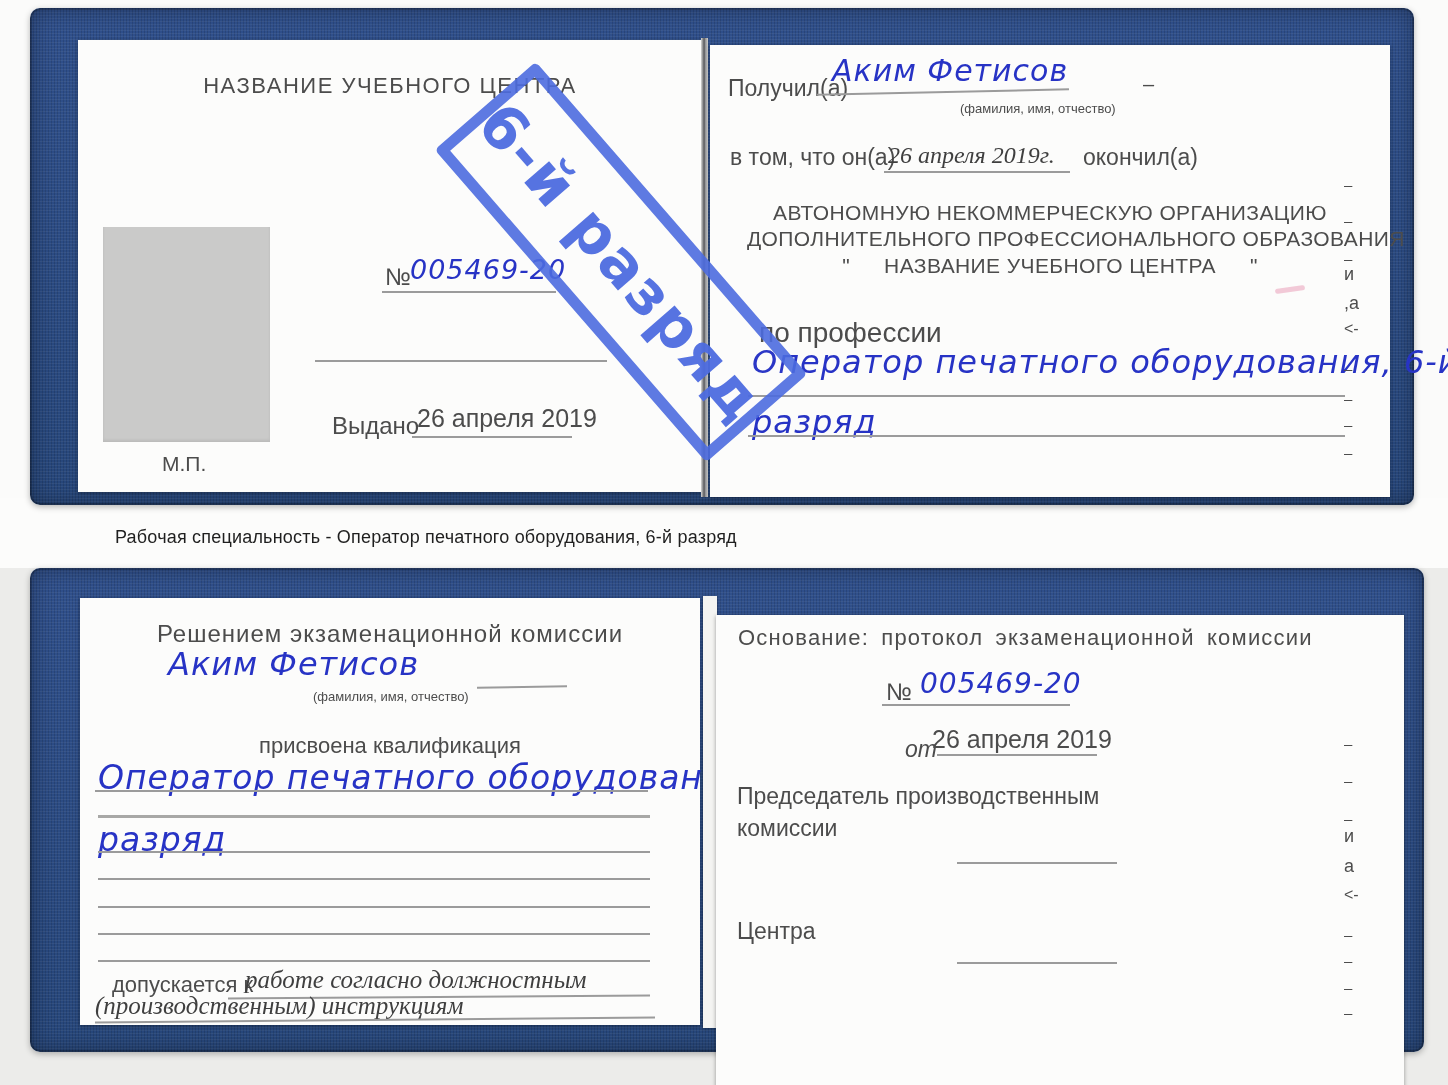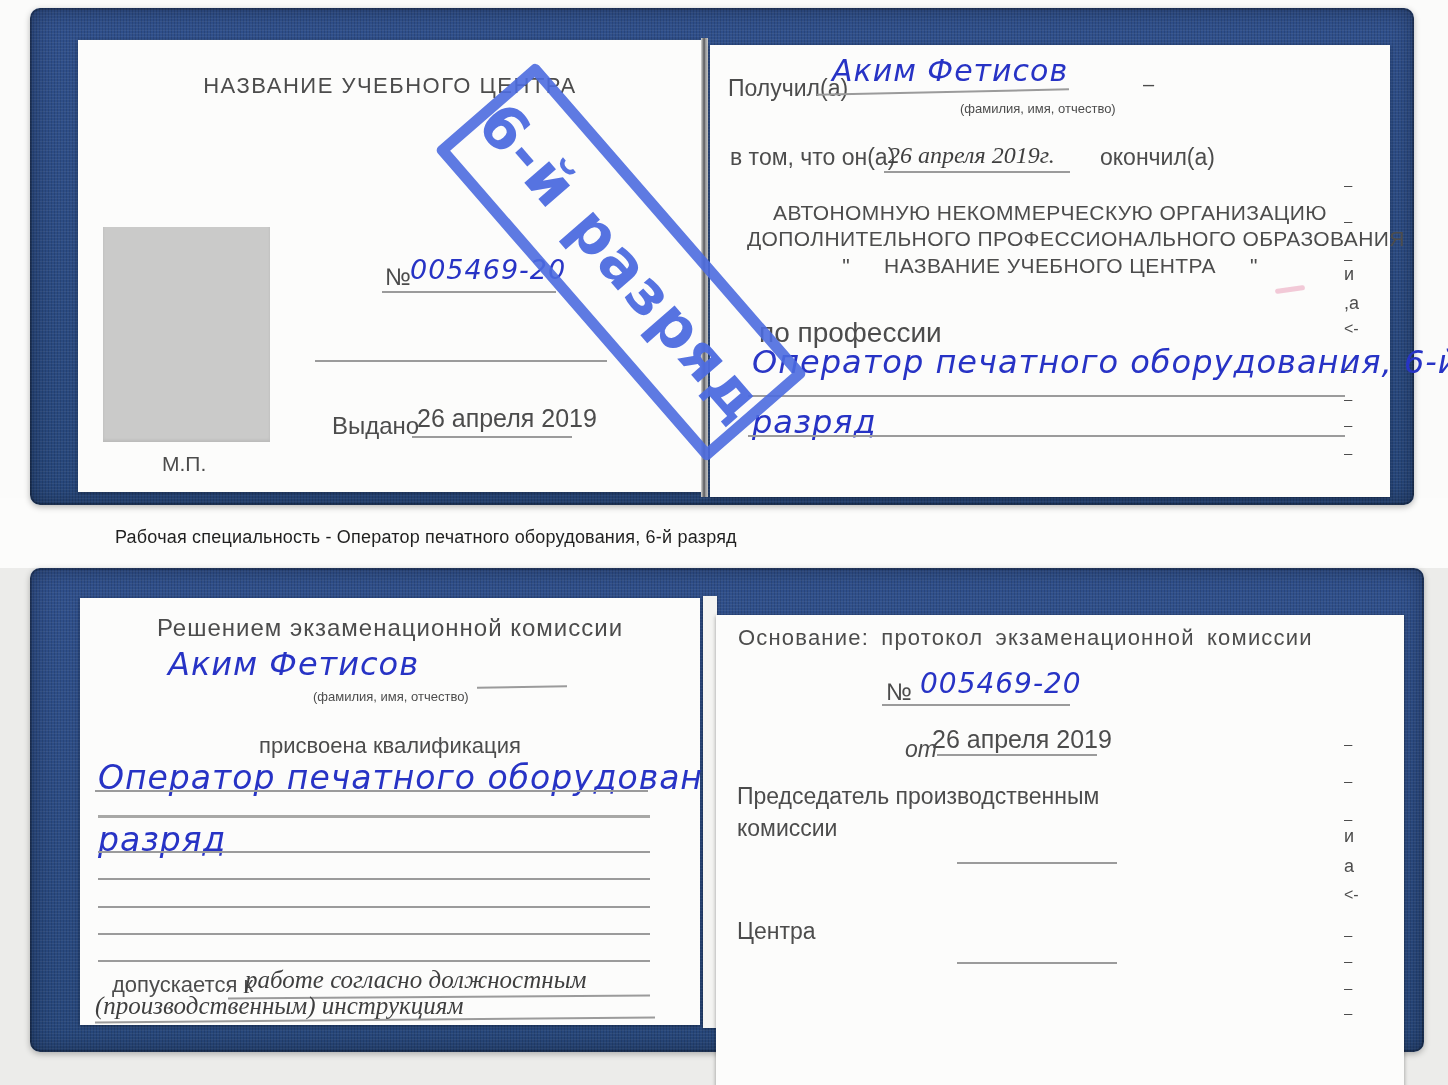--- a/index.html
+++ b/index.html
@@ -88,21 +88,21 @@
   <div class="page" style="left:710px;top:45px;width:680px;height:452px;">
     <span class="abs print" style="left:18px;top:30px;font-size:23px;">Получил(а)</span>
     <span class="abs hand" style="left:122px;top:8px;font-size:30px;">Аким Фетисов</span>
     <div class="rule" style="left:107px;top:46px;width:252px;transform:rotate(-1.2deg);"></div>
     <span class="abs print" style="left:433px;top:28px;font-size:20px;">–</span>
     <span class="abs print" style="left:250px;top:56px;font-size:13px;">(фамилия, имя, отчество)</span>
 
     <span class="abs print" style="left:20px;top:99px;font-size:23px;">в том, что он(а)</span>
     <span class="abs filled" style="left:178px;top:97px;font-size:24px;">26 апреля 2019г.</span>
     <div class="rule" style="left:174px;top:126px;width:186px;"></div>
-    <span class="abs print" style="left:390px;top:99px;font-size:23px;">окончил(а)</span>
+    <span class="abs print" style="left:373px;top:99px;font-size:23px;">окончил(а)</span>
 
     <div class="ctr print" style="top:156px;font-size:21px;letter-spacing:.4px;">АВТОНОМНУЮ НЕКОММЕРЧЕСКУЮ ОРГАНИЗАЦИЮ</div>
     <div class="ctr print" style="top:182px;font-size:21px;letter-spacing:.4px;padding-left:37px;">ДОПОЛНИТЕЛЬНОГО ПРОФЕССИОНАЛЬНОГО ОБРАЗОВАНИЯ</div>
     <div class="ctr print" style="top:209px;font-size:21px;letter-spacing:.4px;">
       <span>"</span><span style="display:inline-block;width:34px;"></span><span>НАЗВАНИЕ УЧЕБНОГО ЦЕНТРА</span><span style="display:inline-block;width:34px;"></span><span>"</span>
     </div>
 
     <span class="abs print" style="left:49px;top:272px;font-size:28px;">по профессии</span>
     <span class="abs hand" style="left:42px;top:298px;font-size:32px;">Оператор печатного оборудования, 6-й</span>
     <div class="rule" style="left:38px;top:350px;width:597px;"></div>
@@ -122,21 +122,21 @@
   <span class="edge-mark" style="top:444px;">–</span>
   <div class="pink-mark"></div>
 
   <div class="stamp">
     <span class="stamp-text">6-й разряд</span>
   </div>
 
   <div class="cover cover-bottom"></div>
 
   <div class="page" style="left:80px;top:598px;width:620px;height:427px;">
-    <div class="ctr print" style="top:16px;font-size:24px;letter-spacing:1px;">Решением экзаменационной комиссии</div>
+    <div class="ctr print" style="top:22px;font-size:24px;letter-spacing:1px;">Решением экзаменационной комиссии</div>
     <span class="abs hand" style="left:88px;top:47px;font-size:32px;">Аким Фетисов</span>
     <span class="abs print" style="left:233px;top:91px;font-size:13px;">(фамилия, имя, отчество)</span>
     <div class="rule" style="left:397px;top:88px;width:90px;transform:rotate(-1deg);"></div>
 
     <div class="ctr print" style="top:135px;font-size:22px;">присвоена квалификация</div>
     <span class="abs hand" style="left:18px;top:160px;font-size:33px;">Оператор печатного оборудования, 6-й</span>
     <div class="rule" style="left:15px;top:192px;width:553px;"></div>
     <div class="rule rule-light" style="left:18px;top:217px;width:552px;height:3px;"></div>
     <span class="abs hand" style="left:18px;top:222px;font-size:33px;">разряд</span>
     <div class="rule" style="left:18px;top:253px;width:552px;"></div>

